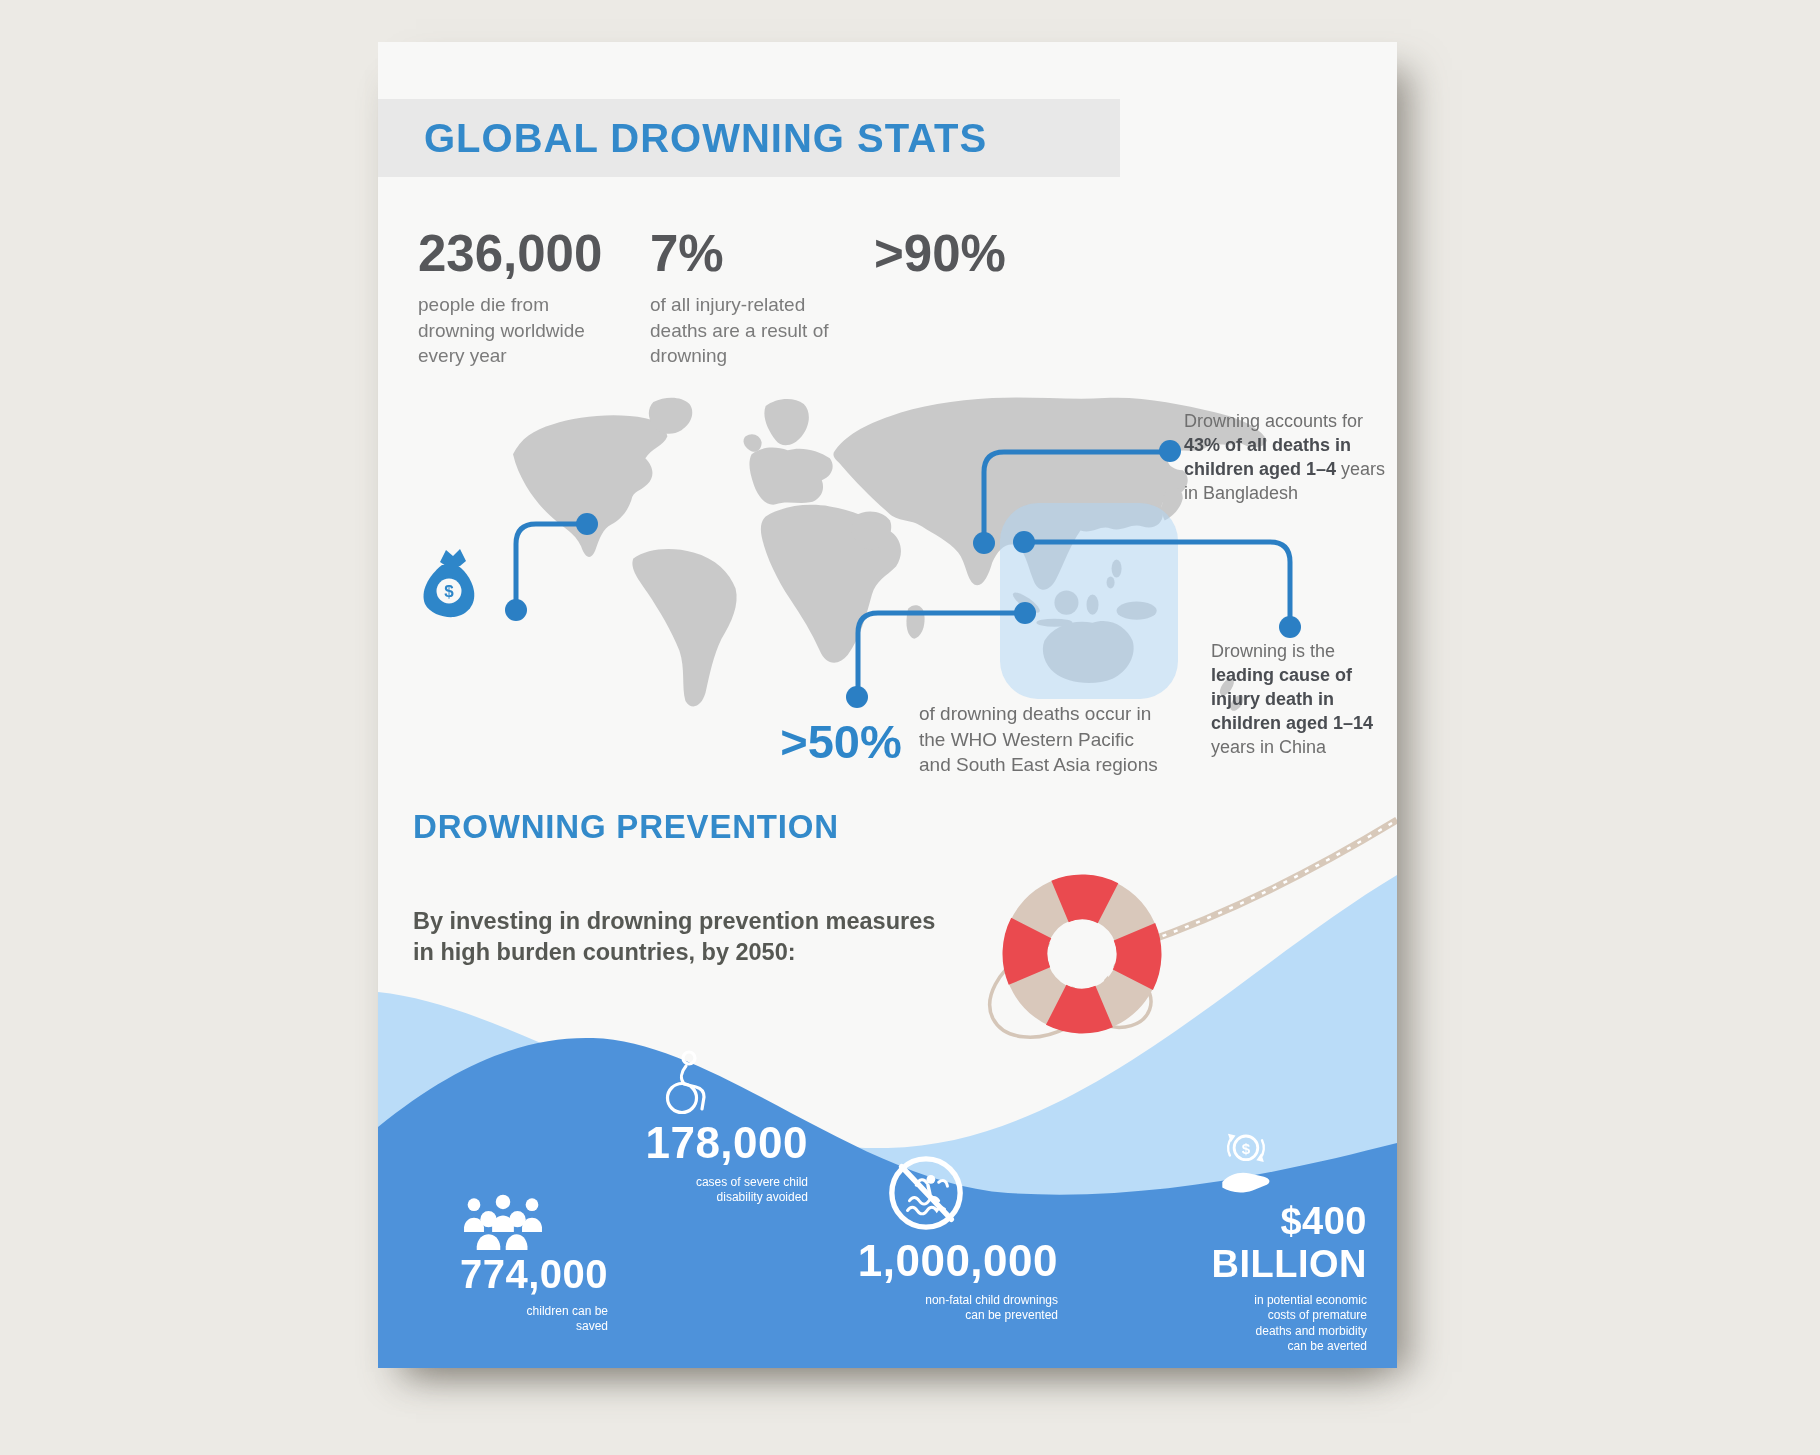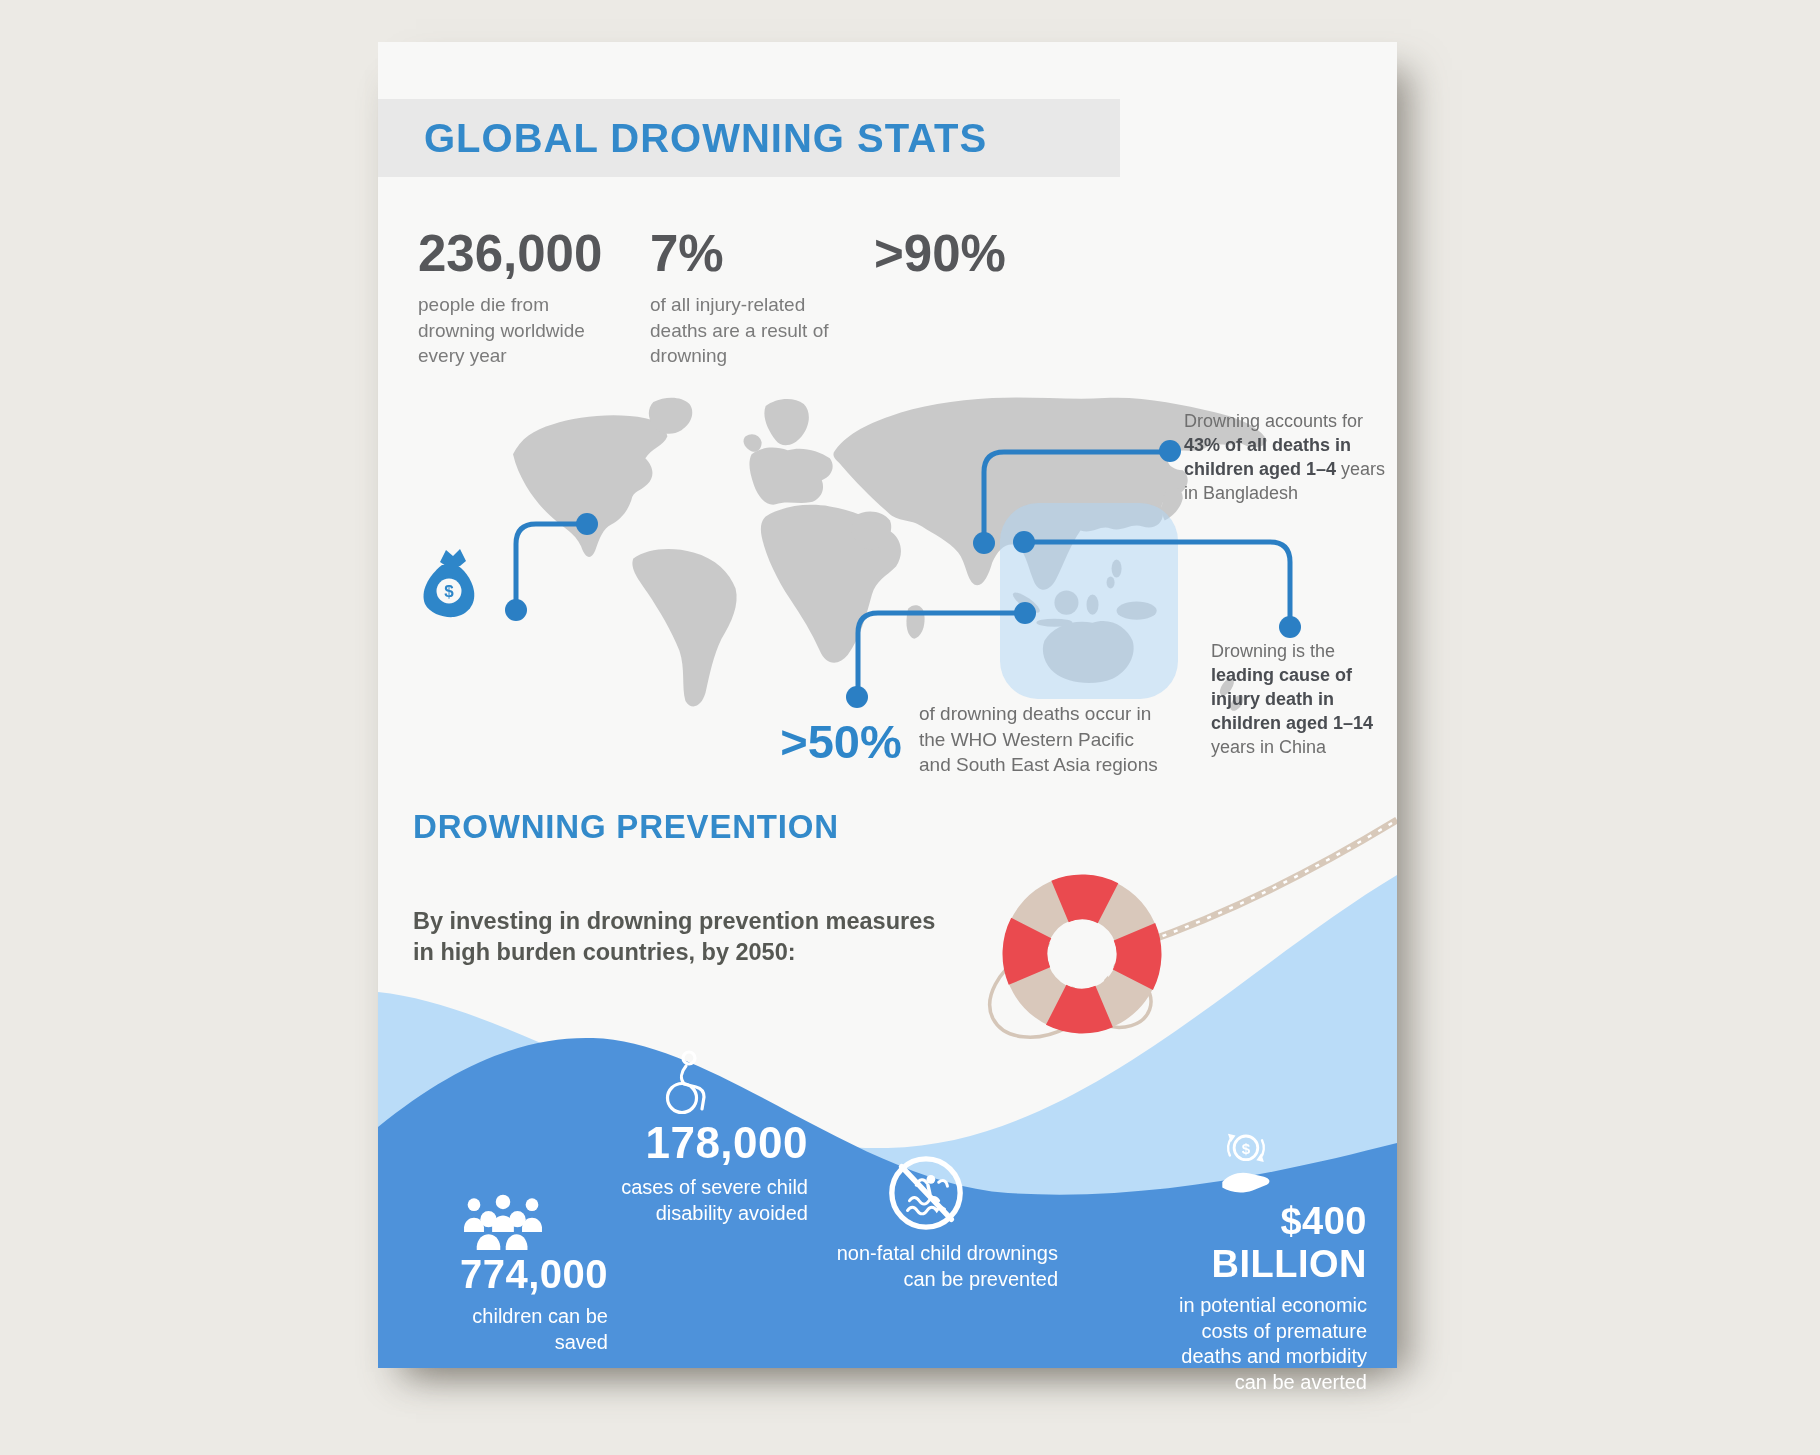--- a/index.html
+++ b/index.html
@@ -36,21 +36,21 @@
   .prevention-heading{position:absolute;left:35px;top:766px;font-size:33px;font-weight:bold;
         letter-spacing:.8px;color:#338aca;}
   .prevention-intro{position:absolute;left:35px;top:864px;width:540px;font-size:23.5px;font-weight:bold;
         line-height:1.32;color:#565853;white-space:pre-line;}
   
   .waves{position:absolute;left:0;top:788px;width:1019px;height:538px;}
   .flotation{position:absolute;left:0;top:0;width:1019px;height:1326px;pointer-events:none;}
   
   .outcome{position:absolute;text-align:right;color:#fff;}
   .outcome .num{font-size:44px;font-weight:bold;letter-spacing:.5px;}
-  .outcome .cap{margin-top:7px;font-size:20px;line-height:1.28;white-space:pre-line;}
+  .outcome .cap{margin-top:7px;font-size:12px;line-height:1.28;white-space:pre-line;}
   #out0{left:20px;top:1150px;width:210px;}
   #out0 .num{font-size:40px;}
   #out1{left:185px;top:1008px;width:245px;}
   #out2{left:415px;top:1110px;width:265px;}
   #out3{left:744px;top:1086px;width:245px;}
   #out3 .num{font-size:38px;}
   .icon-wrap{display:block;margin:0 auto 2px;}
 </style>
 </head>
 <body>
@@ -206,20 +206,21 @@
           <circle cx="42" cy="42" r="35" stroke-width="5.5"></circle>
           <circle cx="47" cy="28" r="4.5" fill="#ffffff" stroke="none"></circle>
           <path d="M32,34 C35,27 40,27 43,32" stroke-width="3"></path>
           <path d="M55,31 C60,27 63,30 64,35" stroke-width="3"></path>
           <path d="M44,34 L46,43" stroke-width="3.5"></path>
           <path d="M25,50 c3,-4.5 7,-4.5 10,0 c3,4.5 7,4.5 10,0 c3,-4.5 7,-4.5 10,0" stroke-width="3"></path>
           <path d="M23,60 c3,-4.5 7,-4.5 10,0 c3,4.5 7,4.5 10,0 c3,-4.5 7,-4.5 10,0 c2,-3 5,-3.8 8,-1.4" stroke-width="3"></path>
           <path d="M17,15 L68,69" stroke-width="5.5"></path>
         </g>
       </svg>
+      <div class="num">1,000,000</div>
       <div class="cap">non-fatal child drownings
 can be prevented</div>
     </div>
 
     <div class="outcome" id="out3">
       <svg class="icon-wrap" width="70" height="70" viewBox="0 0 70 74">
         <g stroke="#ffffff" fill="none" stroke-linecap="round">
           <circle cx="36" cy="21" r="12.5" stroke-width="3"></circle>
           <path d="M19,29 A18,18 0 0,1 21,10" stroke-width="2.6"></path>
           <path d="M53,13 A18,18 0 0,1 51,32" stroke-width="2.6"></path>

